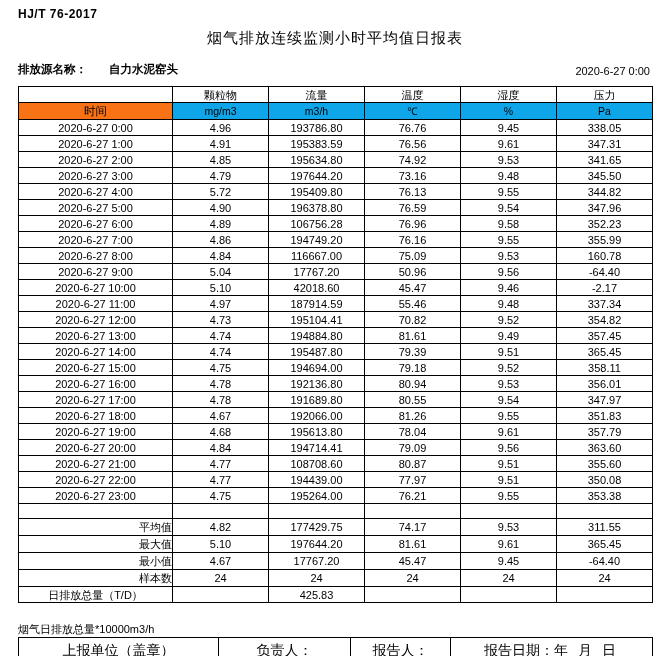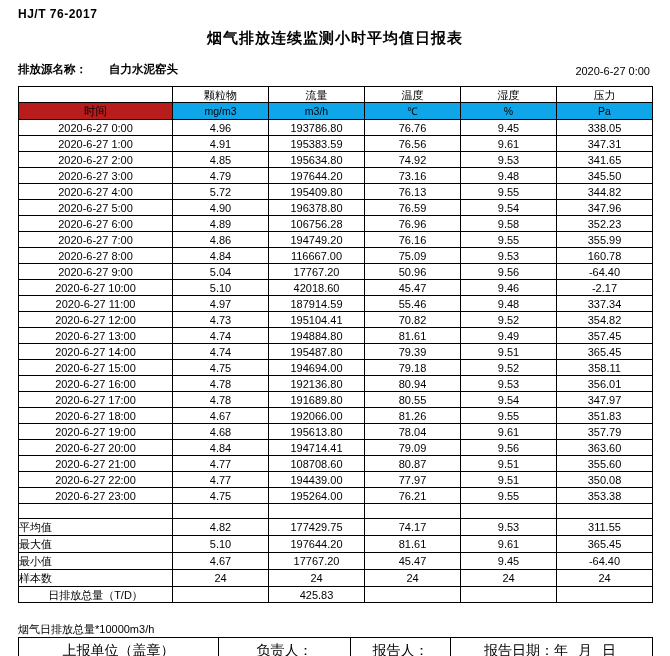--- a/index.html
+++ b/index.html
@@ -23,21 +23,21 @@
   }
   .std-code {
     font-size: 12px;
     font-weight: bold;
     padding-top: 7px;
     letter-spacing: 0.5px;
   }
   .doc-title {
     text-align: center;
     font-size: 15px;
-    font-weight: bold;
+    font-weight: normal;
     margin-top: 8px;
     letter-spacing: 1px;
   }
   .meta-row {
     display: flex;
     align-items: flex-end;
     justify-content: space-between;
     margin-top: 14px;
     font-size: 11.5px;
   }
@@ -72,37 +72,37 @@
     height: 28px;
     font-size: 11.5px;
     font-weight: normal;
   }
   tr.units td {
     background: #0ea5e9;
     height: 16px;
     font-size: 10.5px;
   }
   tr.units td.time-cell {
-    background: #b91c1c;
+    background: #f97316;
     font-size: 11.5px;
   }
   td.time-cell {
     text-align: center;
   }
   td.val {
     text-align: center;
   }
   tr.blank td {
     height: 14px;
   }
   tr.summary td {
     height: 16px;
   }
   tr.summary td.lbl {
-    text-align: left;
+    text-align: right;
   }
   .total-row td {
     height: 16px;
   }
   .footnote {
     font-size: 11px;
     margin-top: 19px;
     line-height: 14px;
   }
   table.sign {

